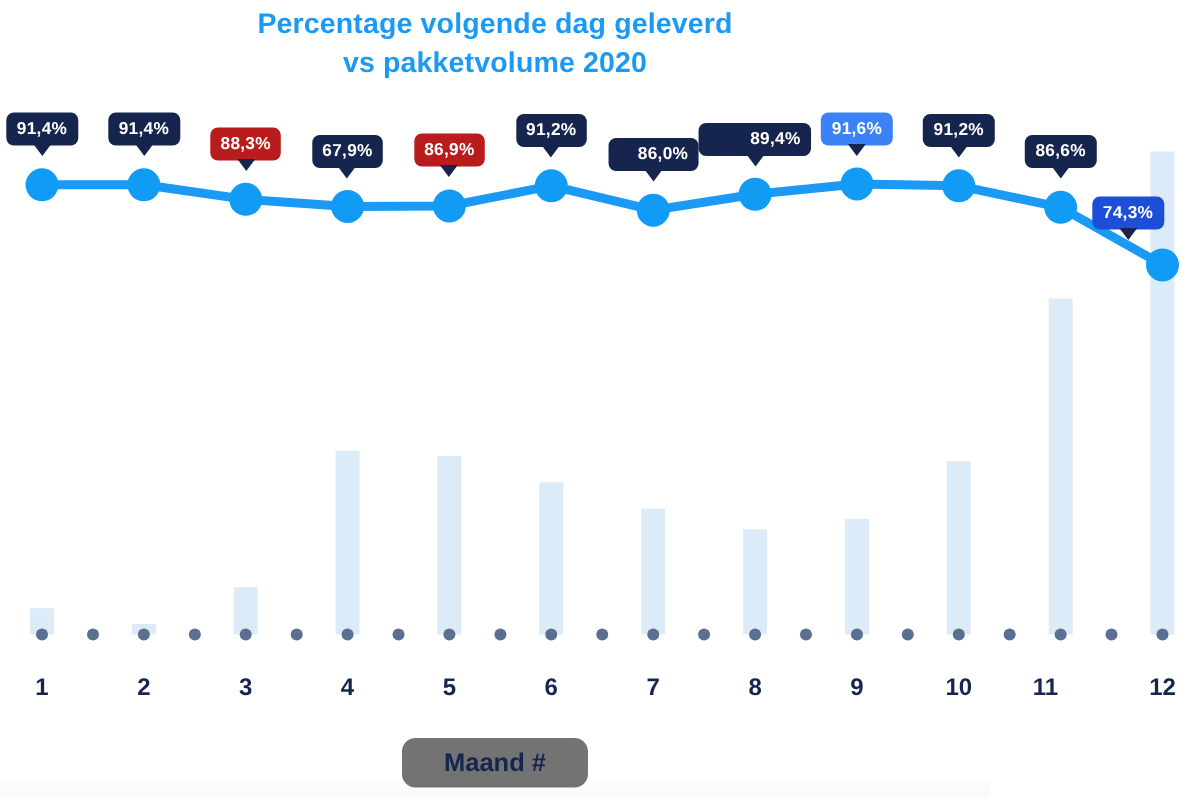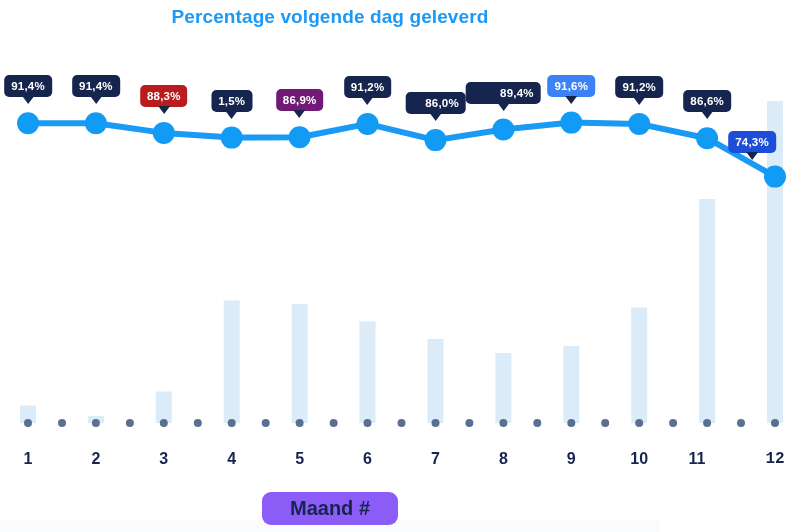--- a/index.html
+++ b/index.html
@@ -44,23 +44,23 @@
     font-size:16px;
     font-weight:700;
     text-align:center;
     top:0;
   }
 
   .axis-pill{
     position:absolute;
     left:50%;transform:translateX(-50%);
     top:492px;
-    background:#8b5cf6;
+    background:#737373;
     color:#16254d;
-    font-size:20px;
+    font-size:17px;
     font-weight:700;
     padding:8px 28px;
     border-radius:9px;
     line-height:17px;
     white-space:nowrap;
   }
 
   .badge-layer{position:absolute;left:0;top:0;width:800px;height:445px;}
   .badge{
     position:absolute;
@@ -89,20 +89,21 @@
 </style>
 </head>
 <body>
 
 <div id="stage">
 
   <div class="bottom-band"></div>
 
   <div class="chart-title">
     <span class="t-line">Percentage volgende dag geleverd</span>
+    <span class="t-line">vs pakketvolume 2020</span>
   </div>
 
   <div class="plot">
     <svg width="800" height="445" viewBox="0 0 800 445" xmlns="http://www.w3.org/2000/svg">
       <g id="bars-group">
           <rect x="20.0" y="405.5" width="16" height="17.5" fill="#dcebf8"></rect>
           <rect x="87.9" y="416.0" width="16" height="7.0" fill="#dcebf8"></rect>
           <rect x="155.8" y="391.5" width="16" height="31.5" fill="#dcebf8"></rect>
           <rect x="223.7" y="300.5" width="16" height="122.5" fill="#dcebf8"></rect>
           <rect x="291.6" y="304.0" width="16" height="119.0" fill="#dcebf8"></rect>
@@ -154,22 +155,22 @@
           <circle cx="707.1" cy="138.2" r="11" fill="#119bf5"></circle>
           <circle cx="775.0" cy="176.6" r="11" fill="#119bf5"></circle>
         </g>
     </svg>
   </div>
 
   <div class="badge-layer" id="badge-layer">
       <div class="badge" style="left: 28px; top: 75.2px; background: rgb(22, 37, 77);">91,4%</div>
       <div class="badge" style="left: 95.9px; top: 75.2px; background: rgb(22, 37, 77);">91,4%</div>
       <div class="badge" style="left: 163.8px; top: 84.9px; background: #b91c1c;">88,3%</div>
-      <div class="badge" style="left: 231.7px; top: 89.6px; background: rgb(22, 37, 77);">1,5%</div>
-      <div class="badge" style="left: 299.6px; top: 89.3px; background: #701a75;">86,9%</div>
+      <div class="badge" style="left: 231.7px; top: 89.6px; background: rgb(22, 37, 77);">67,9%</div>
+      <div class="badge" style="left: 299.6px; top: 89.3px; background: #b91c1c;">86,9%</div>
       <div class="badge" style="left: 367.5px; top: 75.9px; background: rgb(22, 37, 77);">91,2%</div>
       <div class="badge" style="left: 435.5px; top: 92.1px; background: rgb(22, 37, 77); padding-left: 20px;">86,0%</div>
       <div class="badge" style="left: 503.4px; top: 81.5px; background: rgb(22, 37, 77); padding-left: 34px;">89,4%</div>
       <div class="badge" style="left: 571.3px; top: 74.6px; background: #3b82f6;">91,6%</div>
       <div class="badge" style="left: 639.2px; top: 75.9px; background: rgb(22, 37, 77);">91,2%</div>
       <div class="badge" style="left: 707.1px; top: 90.2px; background: rgb(22, 37, 77);">86,6%</div>
       <div class="badge" style="left: 752px; top: 130.6px; background: #1d4ed8;">74,3%</div>
     </div>
 
   <div class="xaxis" id="xaxis">
@@ -177,18 +178,18 @@
       <span class="xtick" style="left: 95.9px;">2</span>
       <span class="xtick" style="left: 163.8px;">3</span>
       <span class="xtick" style="left: 231.7px;">4</span>
       <span class="xtick" style="left: 299.6px;">5</span>
       <span class="xtick" style="left: 367.5px;">6</span>
       <span class="xtick" style="left: 435.5px;">7</span>
       <span class="xtick" style="left: 503.4px;">8</span>
       <span class="xtick" style="left: 571.3px;">9</span>
       <span class="xtick" style="left: 639.2px;">10</span>
       <span class="xtick" style="left: 697px;">11</span>
-      <span class="xtick" style="left: 775px; font-family: Liberation Mono, monospace;">12</span>
+      <span class="xtick" style="left: 775px;">12</span>
     </div>
 
   <div class="axis-pill">Maand #</div>
 
 </div>
 
 </body></html>

